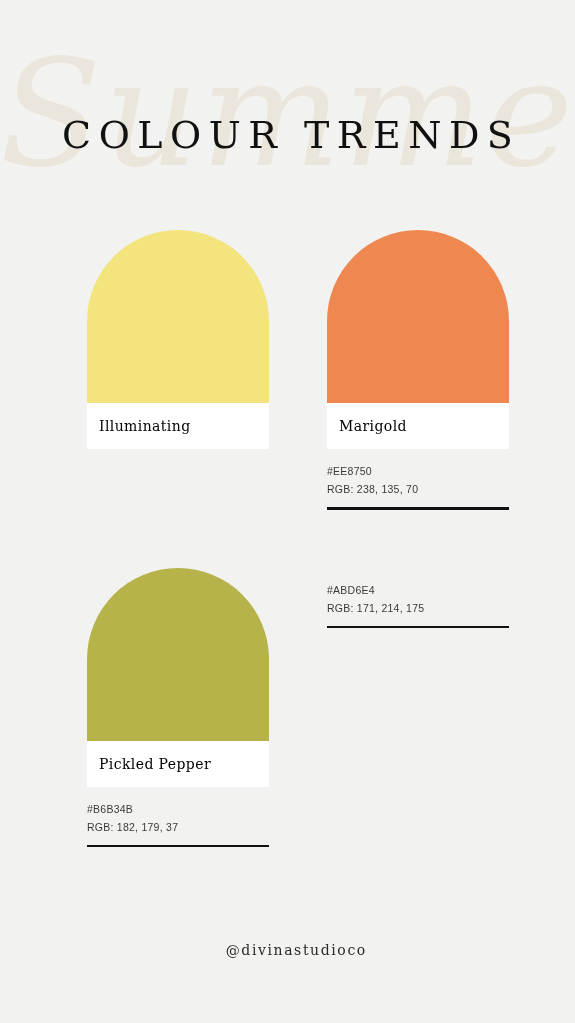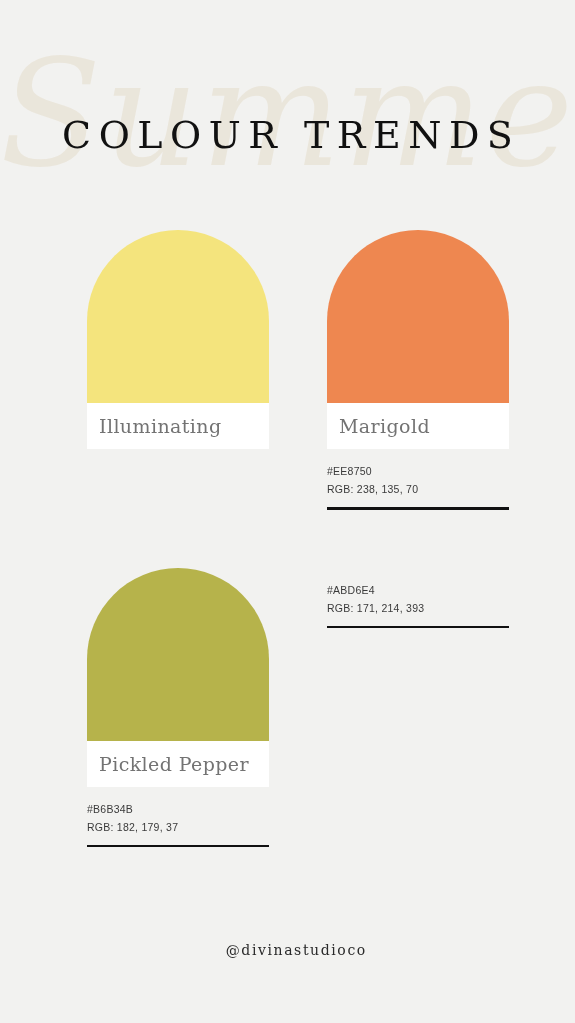--- a/index.html
+++ b/index.html
@@ -104,24 +104,24 @@
     width: 182px;
     height: 46px;
     background: #ffffff;
     box-sizing: border-box;
     display: flex;
     align-items: center;
     padding-left: 12px;
   }
   .color-name {
     font-family: "DejaVu Serif", serif;
-    font-size: 19px;
+    font-size: 14px;
     line-height: 16px;
     letter-spacing: 0.4px;
-    color: #737373;
+    color: #000000;
     white-space: nowrap;
   }
 
   .meta {
     padding-top: 13px;
   }
   .meta-line {
     font-family: "Liberation Sans", sans-serif;
     font-size: 10.5px;
     line-height: 18px;
@@ -205,21 +205,21 @@
         <div class="meta">
           <div class="meta-line">#B6B34B</div>
           <div class="meta-line">RGB: 182, 179, 37</div>
           <div class="rule"></div>
         </div>
       </div>
 
       <div class="card">
         <div class="meta">
           <div class="meta-line">#ABD6E4</div>
-          <div class="meta-line">RGB: 171, 214, 393</div>
+          <div class="meta-line">RGB: 171, 214, 175</div>
           <div class="rule"></div>
         </div>
       </div>
 
     </div>
 
   </div>
 
   <div class="footer">
     <div class="handle">@divinastudioco</div>

